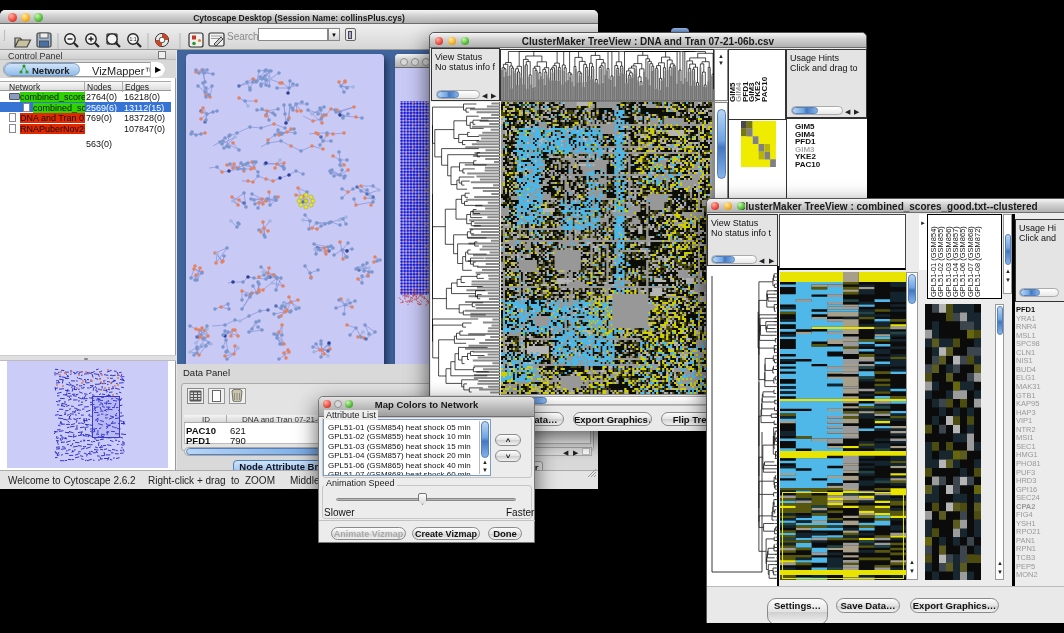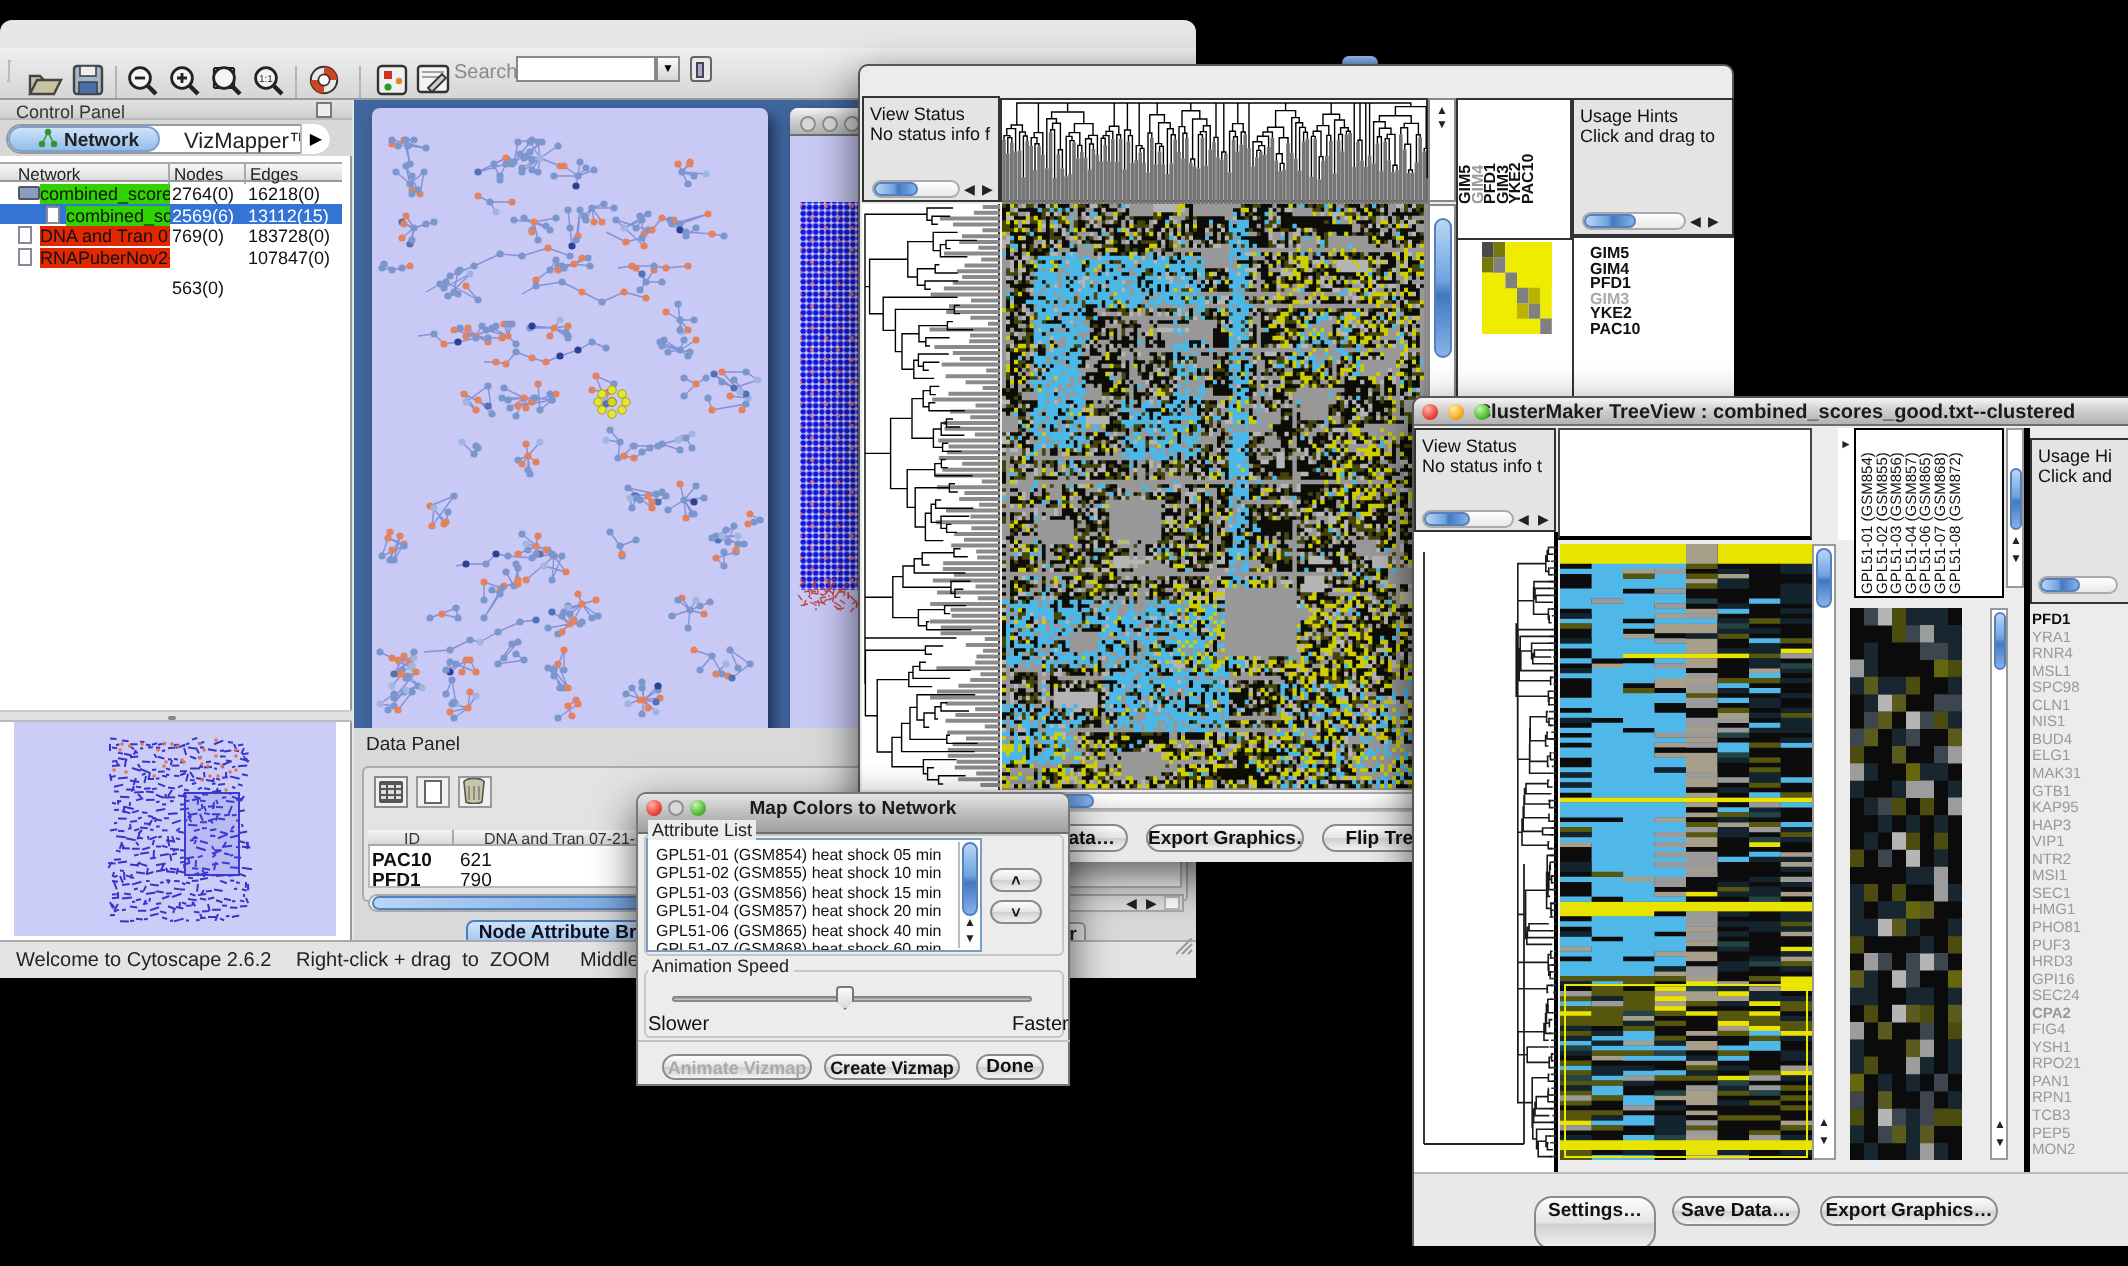--- a/index.html
+++ b/index.html
@@ -14,20 +14,26 @@
 .lo{background:#d8d8d8;border:1px solid #909090}
 .p{position:absolute;background:#e4e4e4;border:1px solid #4a4a4a;font-size:9px;color:#111;line-height:1.15}
 .sbt{position:absolute;background:linear-gradient(#fff,#e8e8e8);border:1px solid #aaa;border-radius:8px}
 .sth{position:absolute;border-radius:7px;background:linear-gradient(#b9d6f5,#6fa3e0 45%,#4377c0 55%,#86b4ea);border:1px solid #5580bb}
 .sthv{position:absolute;border-radius:7px;background:linear-gradient(90deg,#b9d6f5,#6fa3e0 45%,#4377c0 55%,#86b4ea);border:1px solid #5580bb}
 .ab{position:absolute;background:linear-gradient(#fdfdfd,#e3e3e3 50%,#cfcfcf 52%,#f2f2f2);border:1px solid #8a8a8a;border-radius:9px;text-align:center;font-weight:bold;color:#111}
 .arr{position:absolute;font-size:7px;color:#222;line-height:1}
 </style></head><body>
 <div id="page">
     <div class="win" style="left:0;top:10px;width:598px;height:469px;background:#e6e6e6;border-radius:6px 6px 0 0">
+      <div class="tb" style="height:14px">
+        <div class="tt" style="top:2.5px;font-size:8.5px">Cytoscape Desktop (Session Name: collinsPlus.cys)</div>
+        <span class="lt lr" style="left:8px;top:2.5px;width:9px;height:9px"></span>
+        <span class="lt ly" style="left:21px;top:2.5px;width:9px;height:9px"></span>
+        <span class="lt lg" style="left:34px;top:2.5px;width:9px;height:9px"></span>
+      </div>
       <div class="abs" style="left:0;top:14px;width:598px;height:26px;background:linear-gradient(#efefef,#d6d6d6);border-bottom:1px solid #9a9a9a"></div>
       <svg width="598" height="26" viewBox="0 0 598 26" style="position:absolute;left:0;top:14px" xmlns="http://www.w3.org/2000/svg">
 <g stroke="#333" stroke-width="1" fill="none">
  <path d="M3.5 16.5 h1 v-10 h1" stroke="#bbb"></path>
 </g>
 <g transform="translate(14,10)">
  <path d="M1 13 V4 h5 l2 2 h8 M1 13 l3.5-7 h12 L13 13 Z" fill="#c8c2a0" stroke="#444" stroke-width="1.2"></path>
 </g>
 <g transform="translate(37,9)">
  <rect x="0" y="0" width="14" height="14" rx="1.5" fill="#9fb6cc" stroke="#444" stroke-width="1.2"></rect>
@@ -779,20 +785,26 @@
         <div class="abs" style="left:8px;top:4px">Welcome to Cytoscape 2.6.2</div>
         <div class="abs" style="left:148px;top:4px">Right-click + drag&nbsp; to&nbsp; ZOOM</div>
         <div class="abs" style="left:290px;top:4px">Middle-</div>
       </div>
       <svg width="9" height="9" viewBox="0 0 9 9" style="position:absolute;right:1px;bottom:1px" xmlns="http://www.w3.org/2000/svg">
         <path d="M8 0 L0 8 M8 3 L3 8 M8 6 L6 8" stroke="#999" stroke-width="1"></path>
       </svg>
     </div>
     <div class="abs" style="left:671px;top:28px;width:18px;height:7px;border-radius:3.5px;background:linear-gradient(#9cc0ee,#4377c0)"></div>
     <div class="win" style="left:429px;top:32px;width:438px;height:399px;background:#ececec;border:1px solid #555;border-radius:5px 5px 0 0">
+      <div class="tb" style="height:15px">
+        <div class="tt" style="top:2.5px;font-size:10px">ClusterMaker TreeView : DNA and Tran 07-21-06b.csv</div>
+        <span class="lt lr" style="left:5px;top:3.5px;width:8px;height:8px"></span>
+        <span class="lt ly" style="left:18px;top:3.5px;width:8px;height:8px"></span>
+        <span class="lt lg" style="left:31px;top:3.5px;width:8px;height:8px"></span>
+      </div>
       <div class="p" style="left:1px;top:15px;width:69px;height:53px;border-color:#333">
         <div style="position:absolute;left:3px;top:3px">View Status</div>
         <div style="position:absolute;left:3px;top:13px;white-space:nowrap">No status info f</div>
         <div class="sbt" style="left:4px;top:41px;width:44px;height:9px"></div>
         <div class="sthv" style="left:5px;top:42px;width:22px;height:7px"></div>
         <div class="arr" style="left:50px;top:43px">◀</div>
         <div class="arr" style="left:59px;top:43px">▶</div>
       </div>
       <div class="abs" style="left:70px;top:16px;width:214px;height:52px;background:#fff;border:1px solid #333">
         <svg width="214" height="52" viewBox="0 0 214 52" style="position:absolute;" xmlns="http://www.w3.org/2000/svg">

